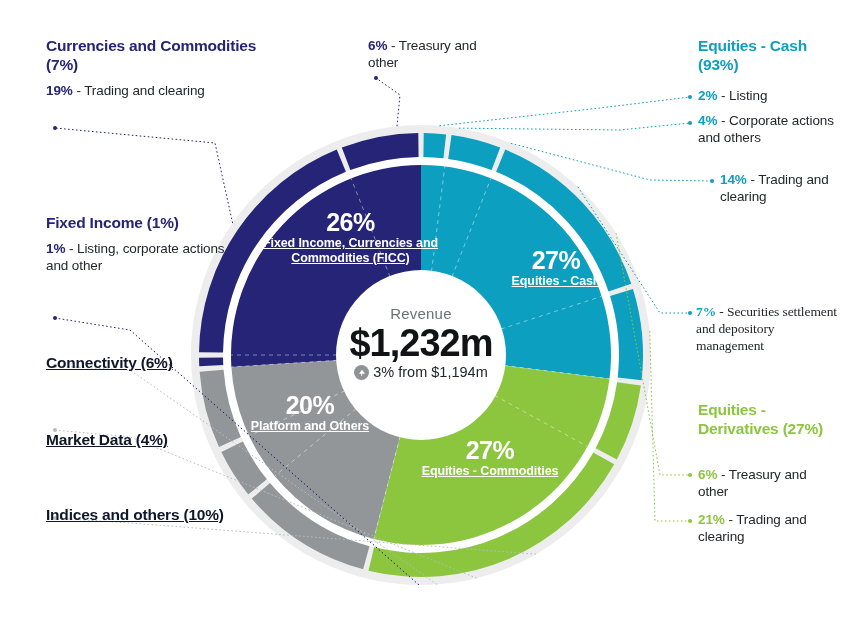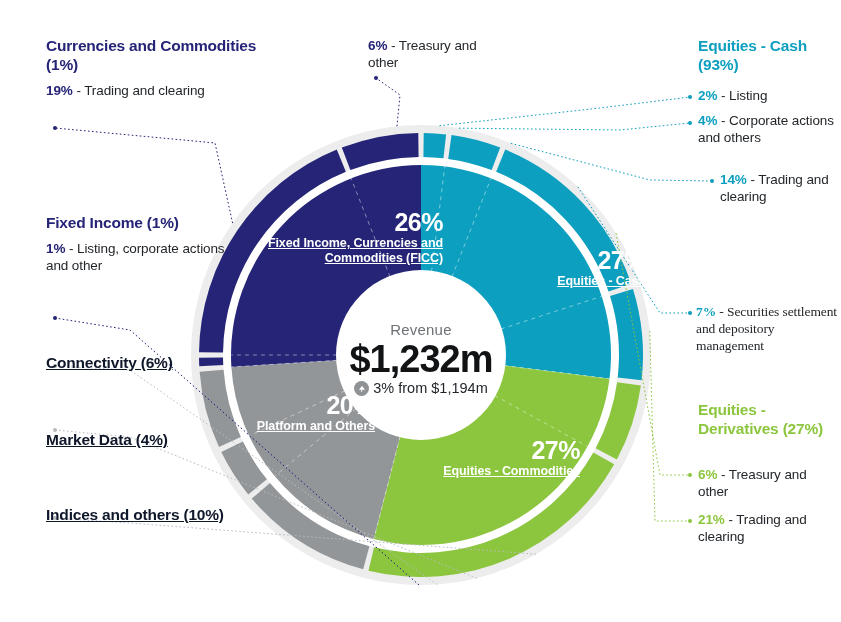--- a/index.html
+++ b/index.html
@@ -50,21 +50,21 @@
     border-left:3.2px solid transparent; border-right:3.2px solid transparent;
     border-bottom:4.6px solid #ffffff;
   }
   .arrow-badge::before{
     content:""; position:absolute; left:50%; top:50%;
     transform:translate(-50%,-6%);
     width:1.7px; height:3.6px; background:#ffffff;
   }
 
   
-  .slice-lab { position:absolute; text-align:right; color:#ffffff; }
+  .slice-lab { position:absolute; text-align:center; color:#ffffff; }
   .slice-pct { font-size:25px; font-weight:bold; line-height:27px; letter-spacing:-0.5px; }
   .slice-nm  { font-size:12.5px; font-weight:bold; line-height:14.5px; letter-spacing:-0.1px;text-decoration:underline; }
 </style>
 </head>
 <body>
 
 <div id="stage">
 
   <svg class="chart" viewBox="0 0 841 622">
     <g id="rings">
@@ -119,21 +119,21 @@
         <circle cx="712" cy="181" r="2" fill="#0C9FBF"></circle>
         <polyline points="577.8596228143747,186.7886486275908 660,313 690,313" fill="none" stroke="#0C9FBF" stroke-width="1" stroke-dasharray="1.6 2.4"></polyline>
         <circle cx="690" cy="313" r="2" fill="#0C9FBF"></circle>
         <polyline points="616.051062115978,233.11856922636287 660,475 690,475" fill="none" stroke="#8CC63E" stroke-width="1" stroke-dasharray="1.6 2.4"></polyline>
         <circle cx="690" cy="475" r="2" fill="#8CC63E"></circle>
         <polyline points="649.7400359347029,330.9584534484397 655,521 690,521" fill="none" stroke="#8CC63E" stroke-width="1" stroke-dasharray="1.6 2.4"></polyline>
         <circle cx="690" cy="521" r="2" fill="#8CC63E"></circle>
       </g>
   </svg>
 
-  <div class="ctr" style="left:321px; top:321px;">
+  <div class="ctr" style="left:321px; top:305px;">
     <div class="ctr-rev">Revenue</div>
     <div class="ctr-amt">$1,232m</div>
     <div class="ctr-chg">
       <span class="arrow-badge"></span>
       <span>3% from $1,194m</span>
     </div>
   </div>
 
   <div class="slice-lab" style="left:466px; top:247px; width:180px;">
     <div class="slice-pct">27%</div>
@@ -149,21 +149,21 @@
     <div class="slice-pct">20%</div>
     <div class="slice-nm">Platform and Others</div>
   </div>
 
   <div class="slice-lab" style="left:258px; top:209px; width:185px;">
     <div class="slice-pct">26%</div>
     <div class="slice-nm">Fixed Income, Currencies and Commodities (FICC)</div>
   </div>
 
   <div class="lbl" style="left:46px; top:36px; width:230px;">
-    <div class="hd navy">Currencies and Commodities (1%)</div>
+    <div class="hd navy">Currencies and Commodities (7%)</div>
     <div class="sub" style="margin-top:8px;">
       <b class="navy">19%</b>
       <span>- Trading and clearing</span>
     </div>
   </div>
 
   <div class="lbl" style="left:46px; top:213px; width:200px;">
     <div class="hd navy">Fixed Income (1%)</div>
     <div class="sub" style="margin-top:8px;">
       <b class="navy">1%</b>

